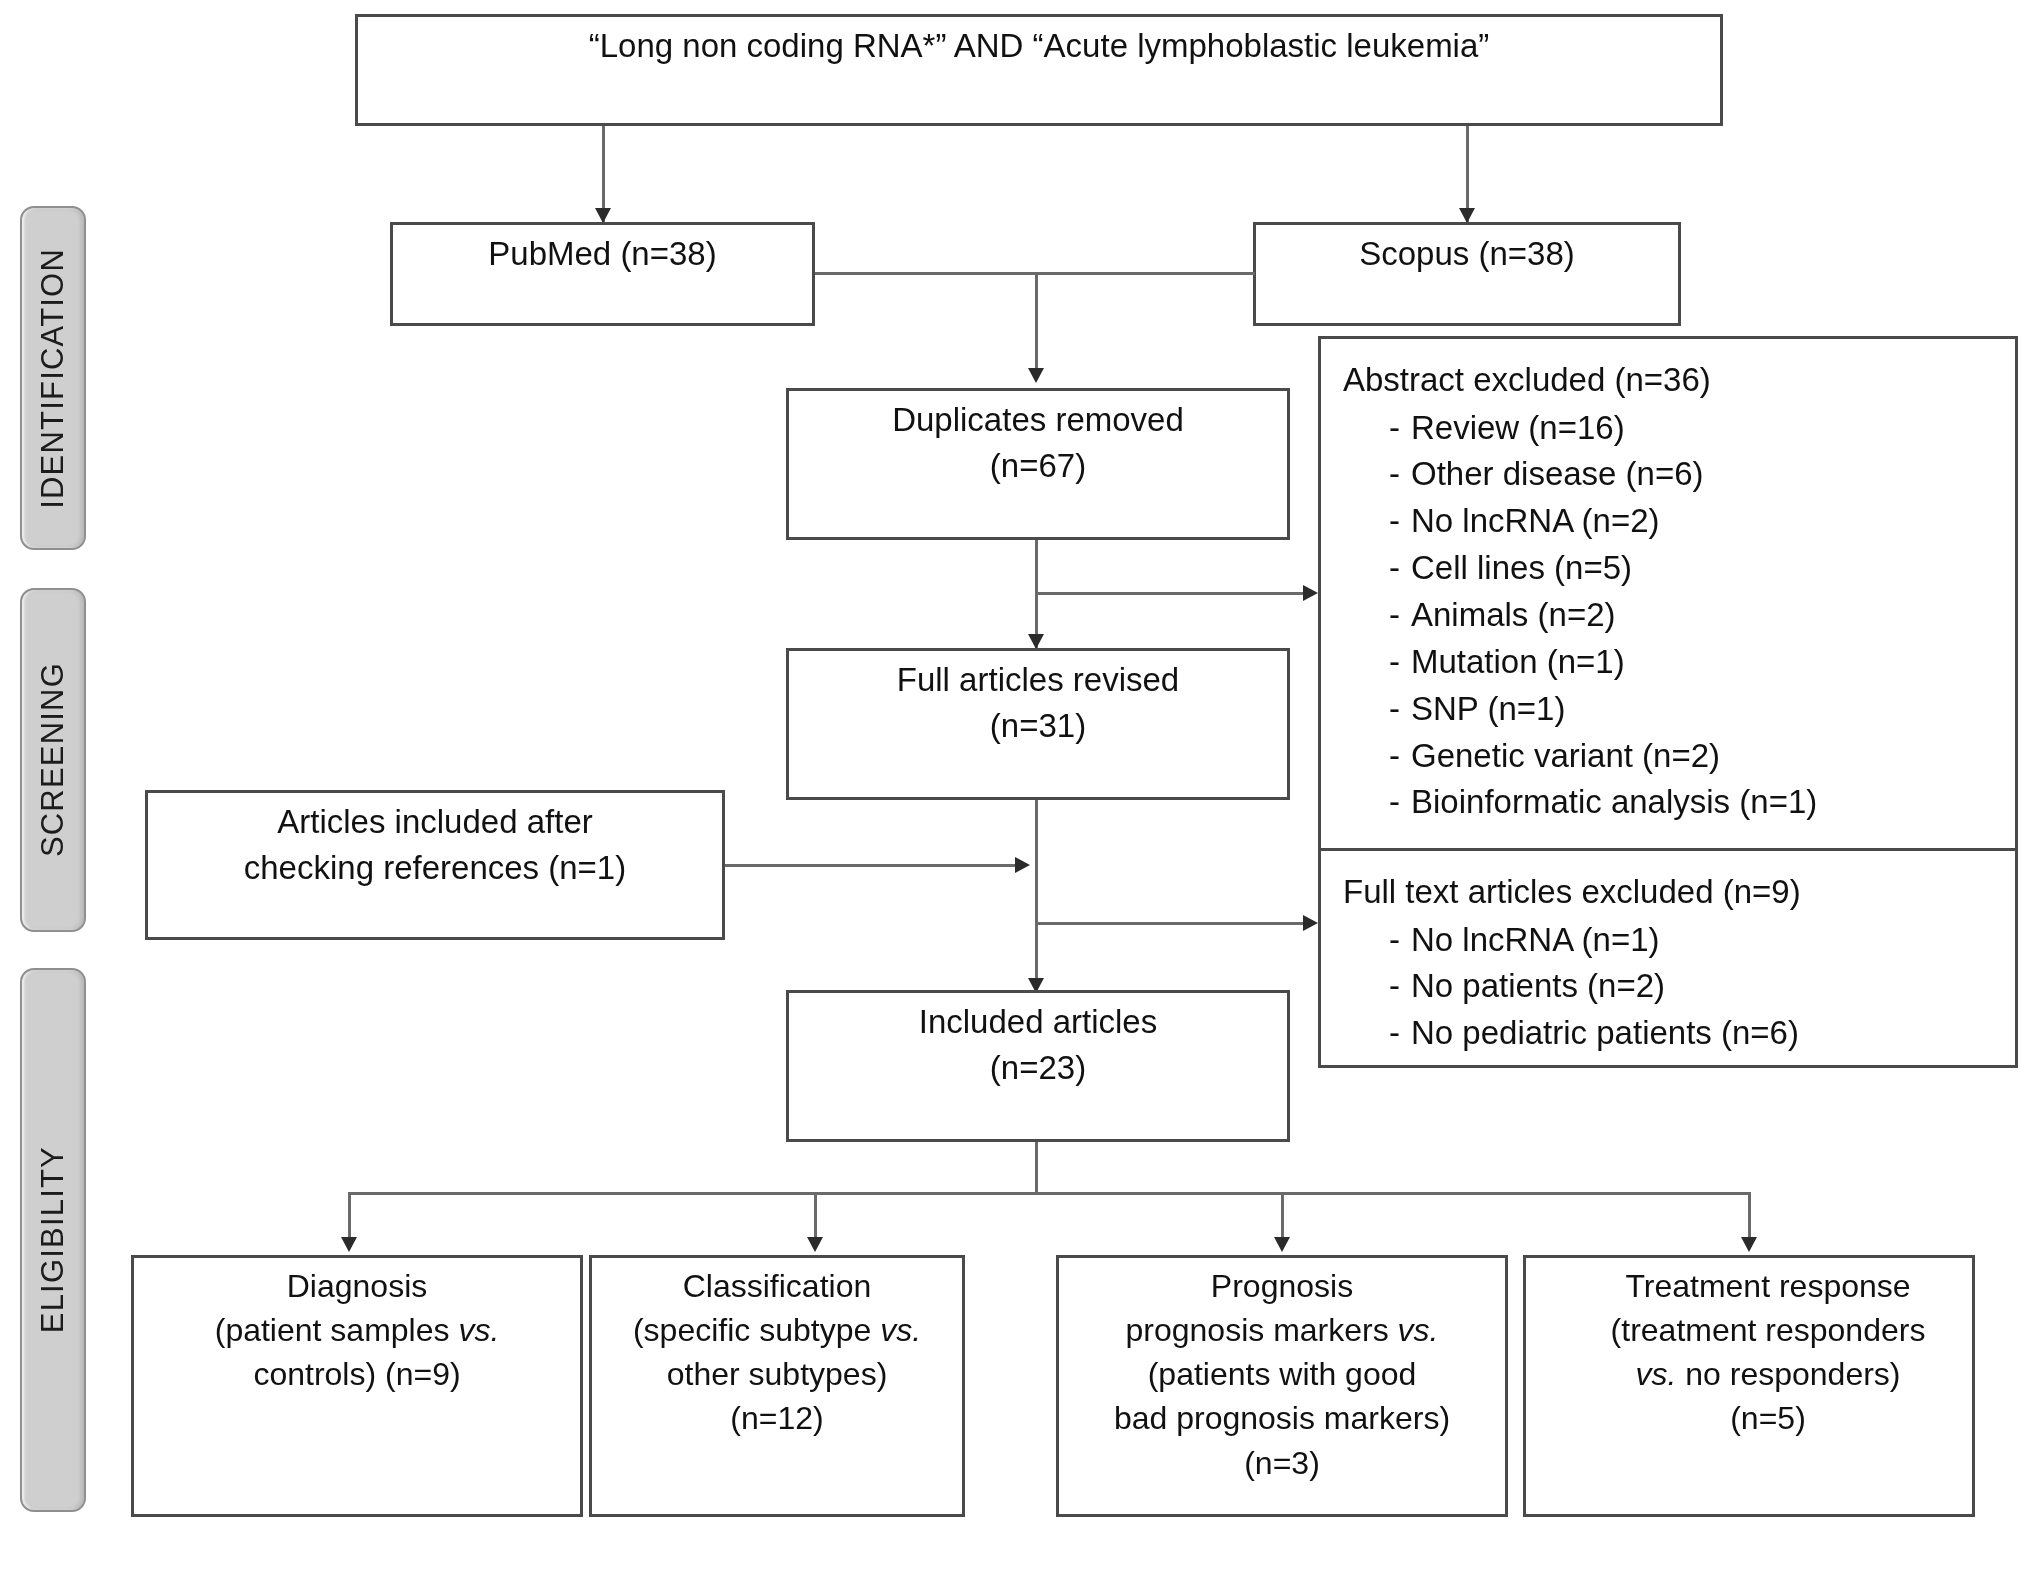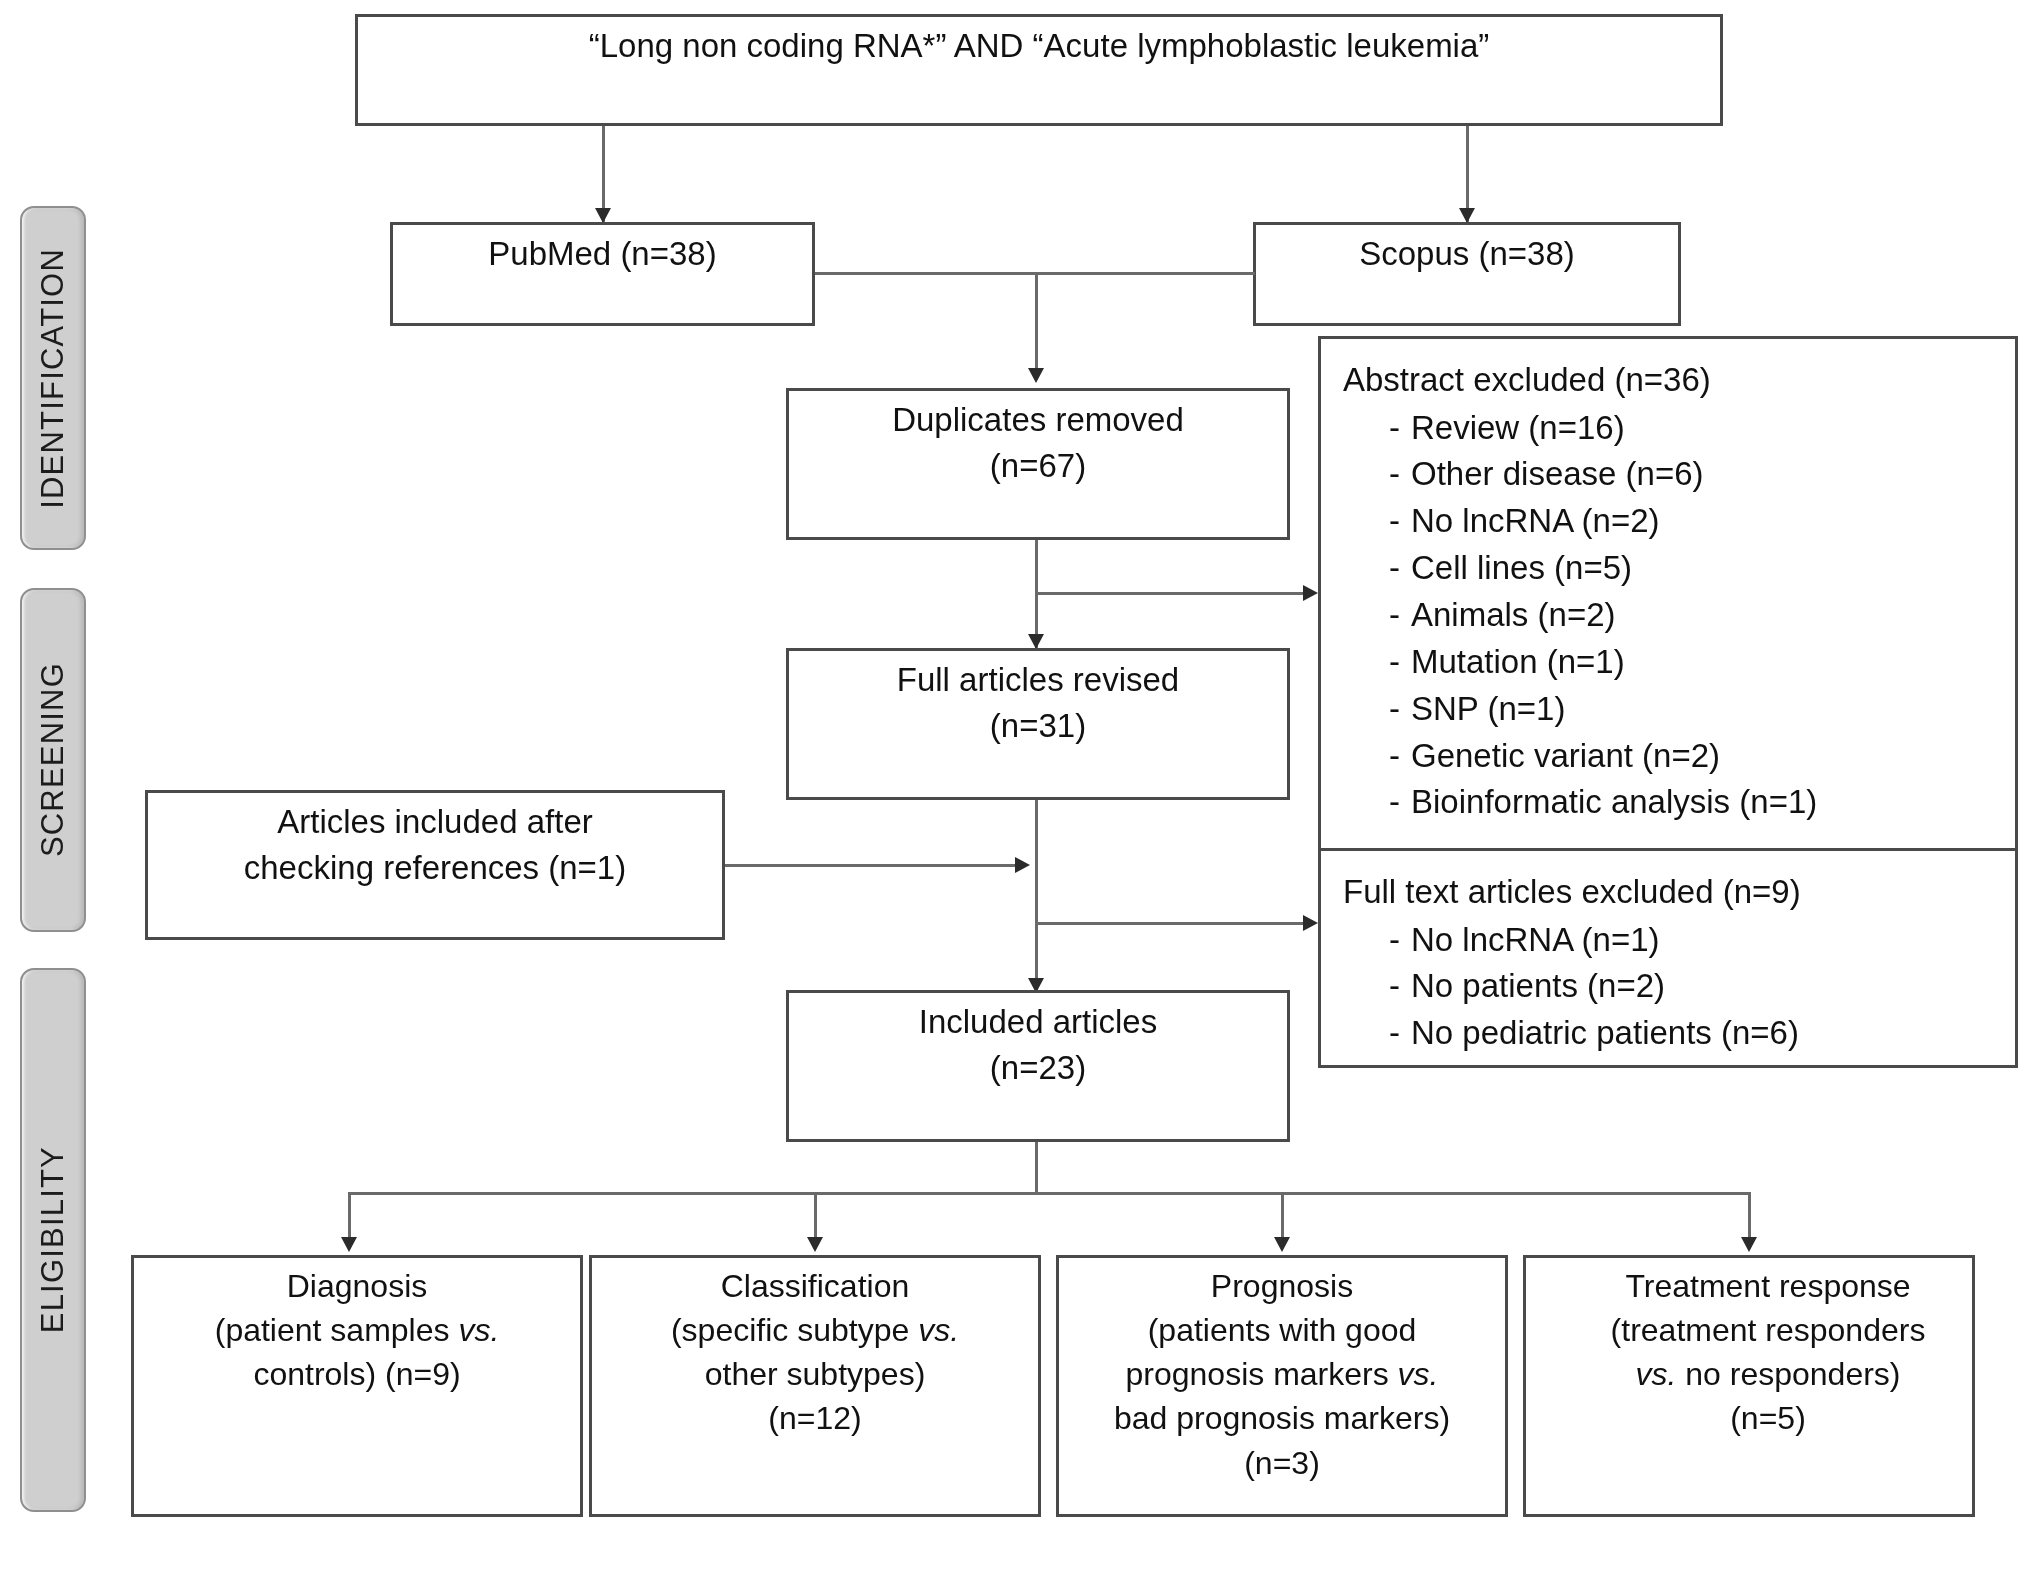--- a/index.html
+++ b/index.html
@@ -228,38 +228,38 @@
   <div class="box" style="left:122px; top:1255px; width:452px; height:262px; font-size:32px;margin-left:9px;">
     <div class="inner">
       <div>Diagnosis</div>
       <div>
         <span>(patient samples </span><span class="it">vs.</span><span></span>
       </div>
       <div>controls) (n=9)</div>
     </div>
   </div>
 
-  <div class="box" style="left:589px; top:1255px; width:452px; height:262px; font-size:32px;">
+  <div class="box" style="left:589px; top:1255px; width:376px; height:262px; font-size:32px;">
     <div class="inner">
       <div>Classification</div>
       <div>
         <span>(specific subtype </span><span class="it">vs.</span><span></span>
       </div>
       <div>other subtypes)</div>
       <div>(n=12)</div>
     </div>
   </div>
 
   <div class="box" style="left:1056px; top:1255px; width:452px; height:262px; font-size:32px;">
     <div class="inner">
       <div>Prognosis</div>
+      <div>
+        <span>prognosis markers </span><span class="it">vs.</span><span></span>
+      </div>
       <div>(patients with good</div>
-      <div>
-        <span>prognosis markers </span><span class="it">vs.</span><span></span>
-      </div>
       <div>bad prognosis markers)</div>
       <div>(n=3)</div>
     </div>
   </div>
 
   <div class="box" style="left:1523px; top:1255px; width:452px; height:262px; font-size:32px;padding-left:48px;">
     <div class="inner">
       <div>Treatment response</div>
       <div>(treatment responders</div>
       <div>

